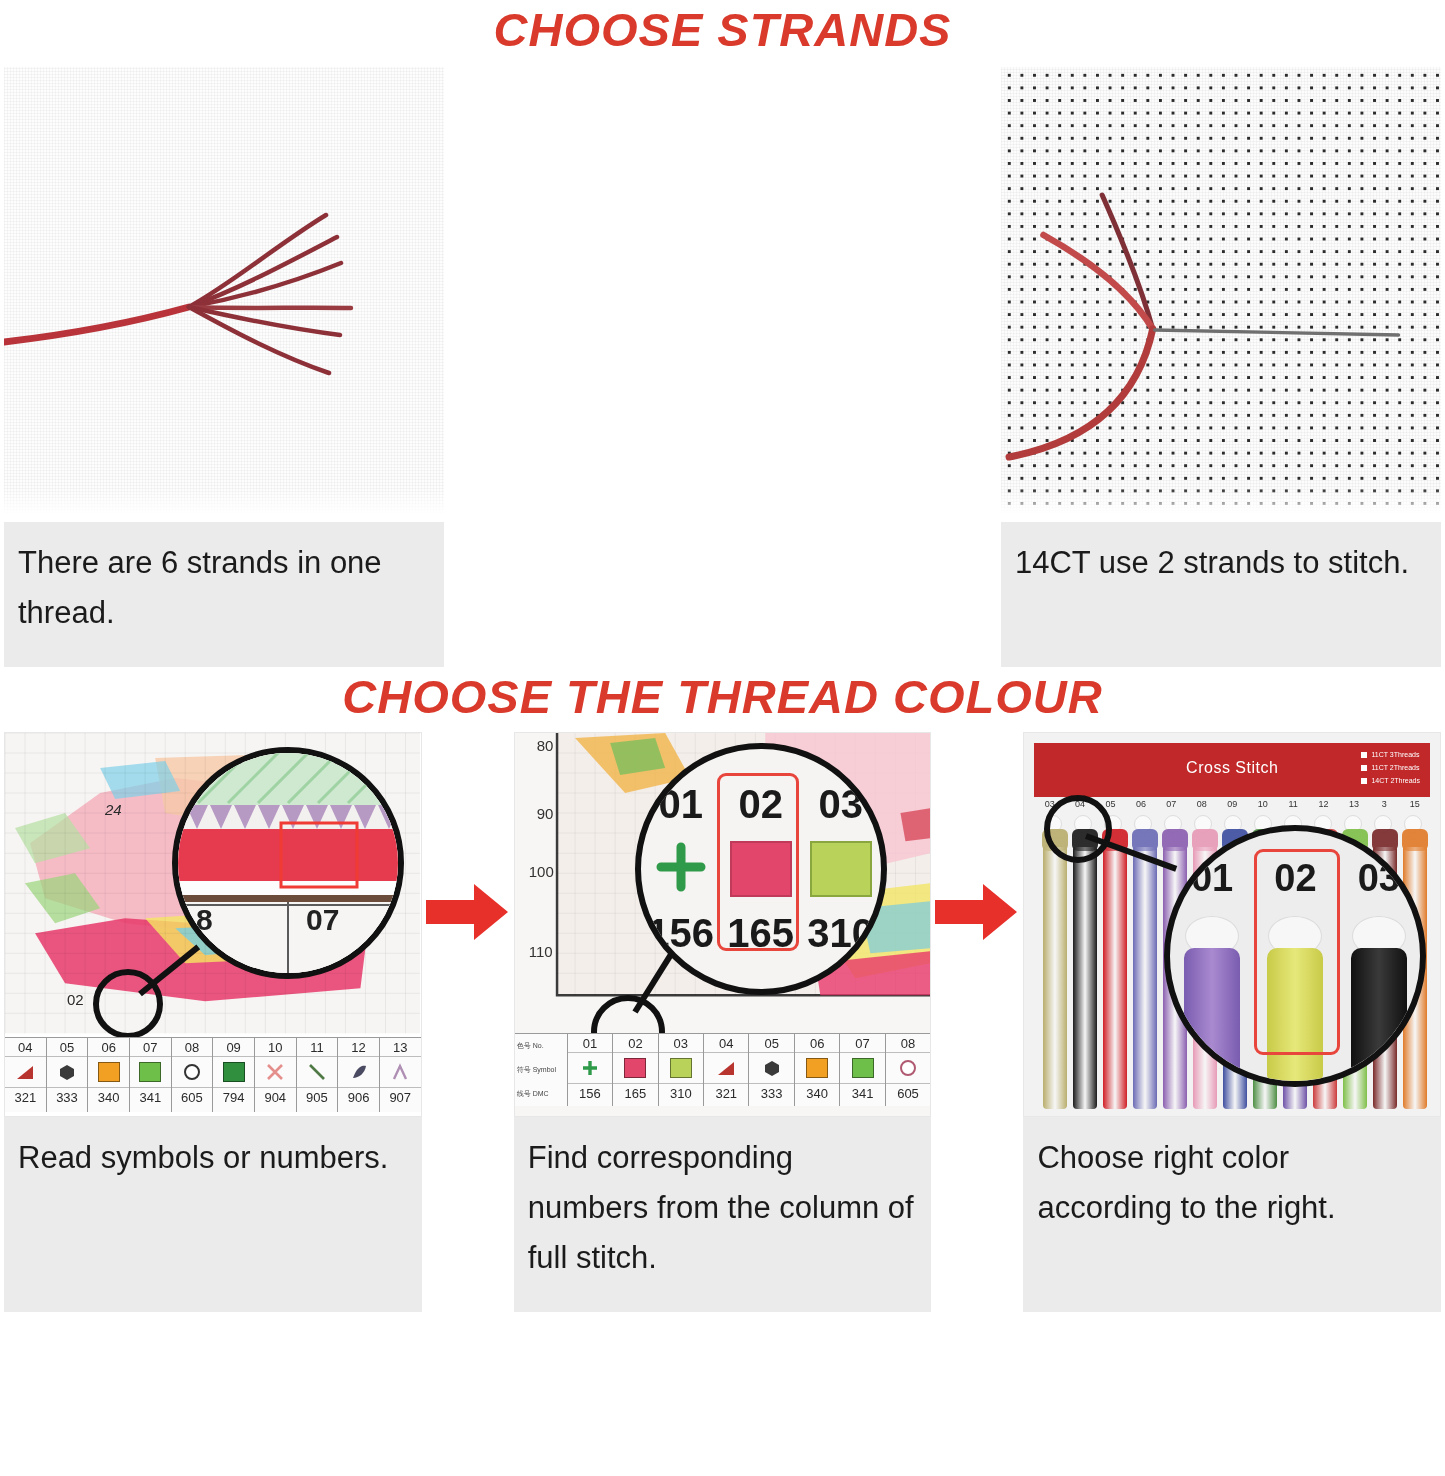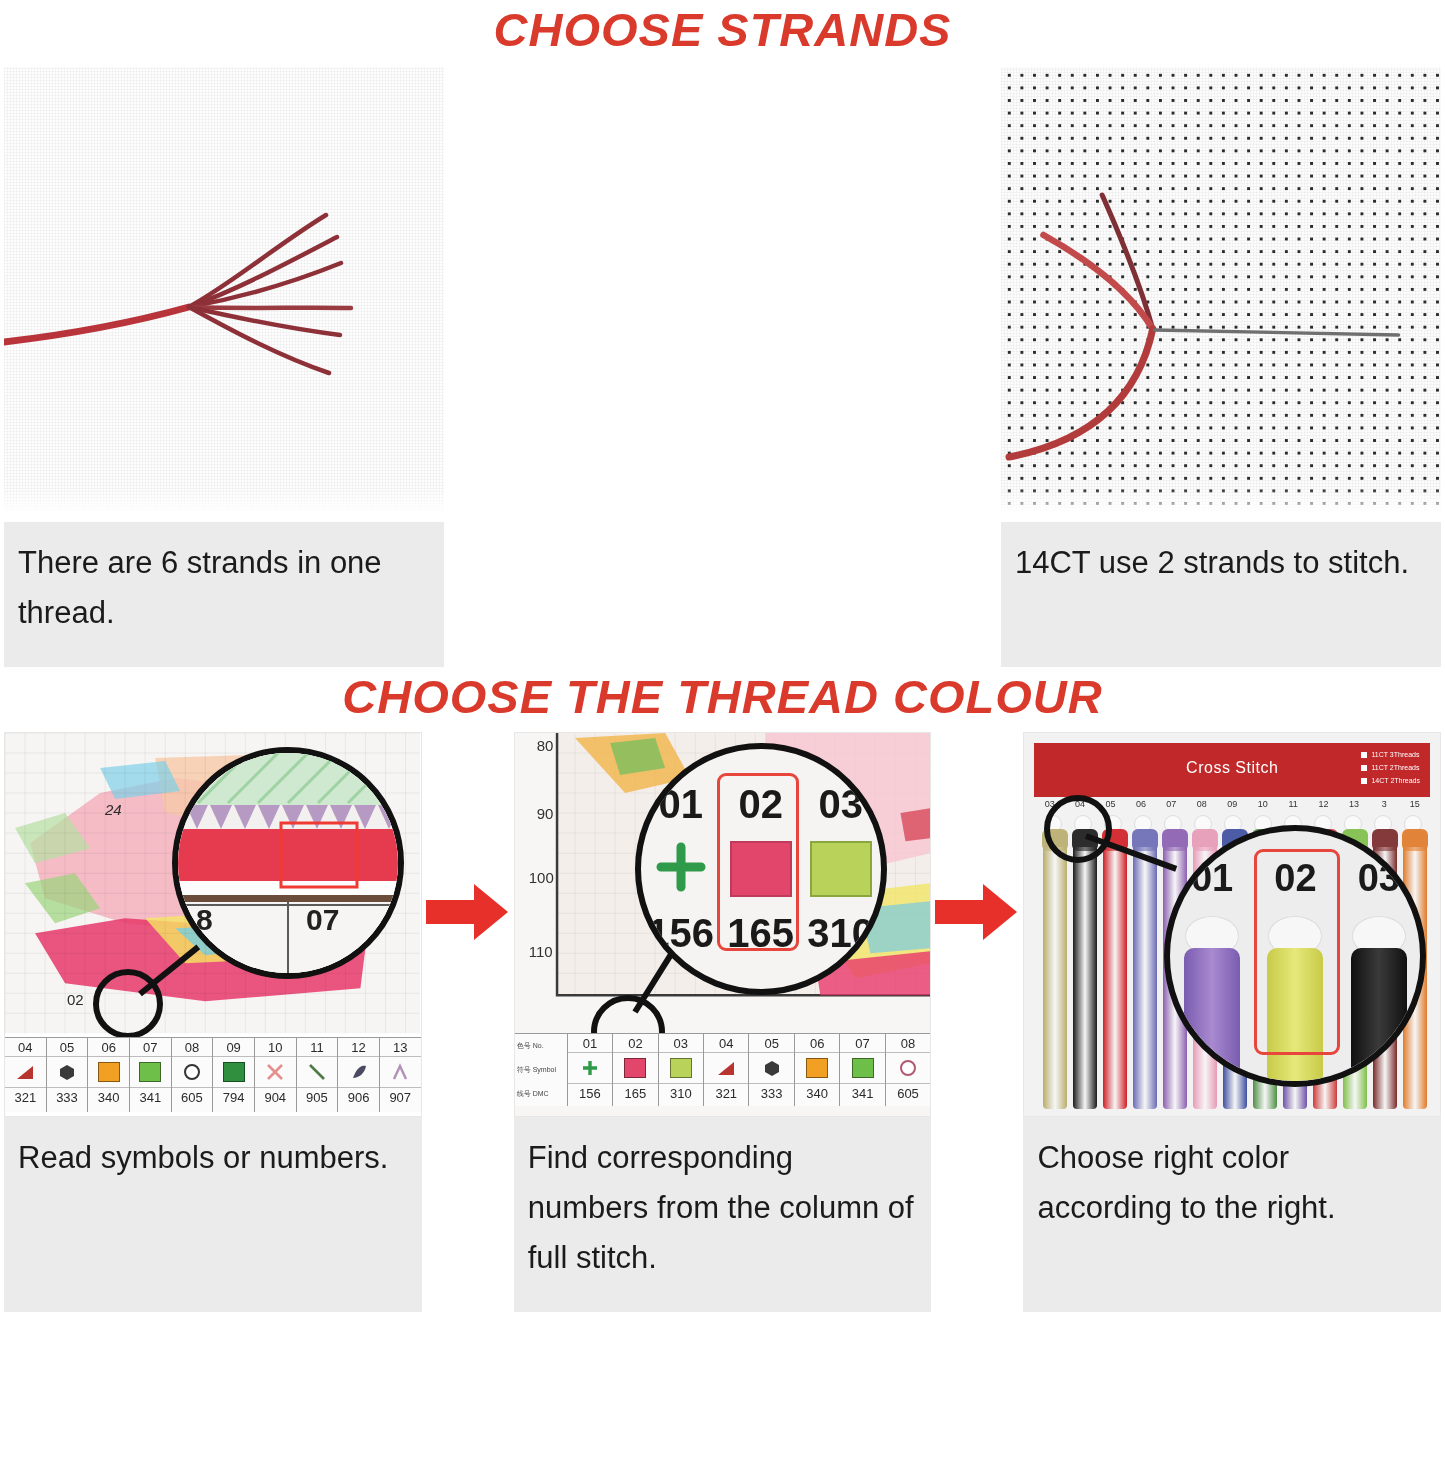--- a/index.html
+++ b/index.html
@@ -346,21 +346,21 @@
         <path d="M60 5 L150 0 L175 45 L110 60 Z" fill="#f2b44a" opacity=".8"></path>
         <path d="M95 10 L140 5 L150 35 L105 42 Z" fill="#6cbf5a" opacity=".7"></path>
         <path d="M330 160 L415 150 L415 230 L340 245 L310 200 Z" fill="#f2e45c" opacity=".75"></path>
         <path d="M345 175 L415 168 L415 215 L355 220 Z" fill="#6fc8e8" opacity=".65"></path>
         <path d="M300 230 L415 218 L415 262 L305 262 Z" fill="#e8386a" opacity=".8"></path>
         <path d="M385 80 L415 75 L415 105 L390 108 Z" fill="#d84a5a" opacity=".8"></path>
       </svg>
 
       <div class="chart-rowlabel" style="left:22px;top:4px;">80</div>
       <div class="chart-rowlabel" style="left:22px;top:72px;">90</div>
-      <div class="chart-rowlabel" style="left:14px;top:136px;">100</div>
+      <div class="chart-rowlabel" style="left:14px;top:130px;">100</div>
       <div class="chart-rowlabel" style="left:14px;top:210px;">110</div>
 
       <div class="mag-small" style="left:76px;top:262px;width:62px;height:62px;"></div>
       <div class="mag-stem" style="left:120px;top:276px;width:70px;transform:rotate(-58deg);"></div>
 
       <div class="mag" style="left:120px;top:10px;width:240px;height:240px;background:#f6f4f2;">
         <div class="mag-table">
           <div class="mag-col">
             <div class="mag-no">01</div>
             <div style="margin:14px 0;">

